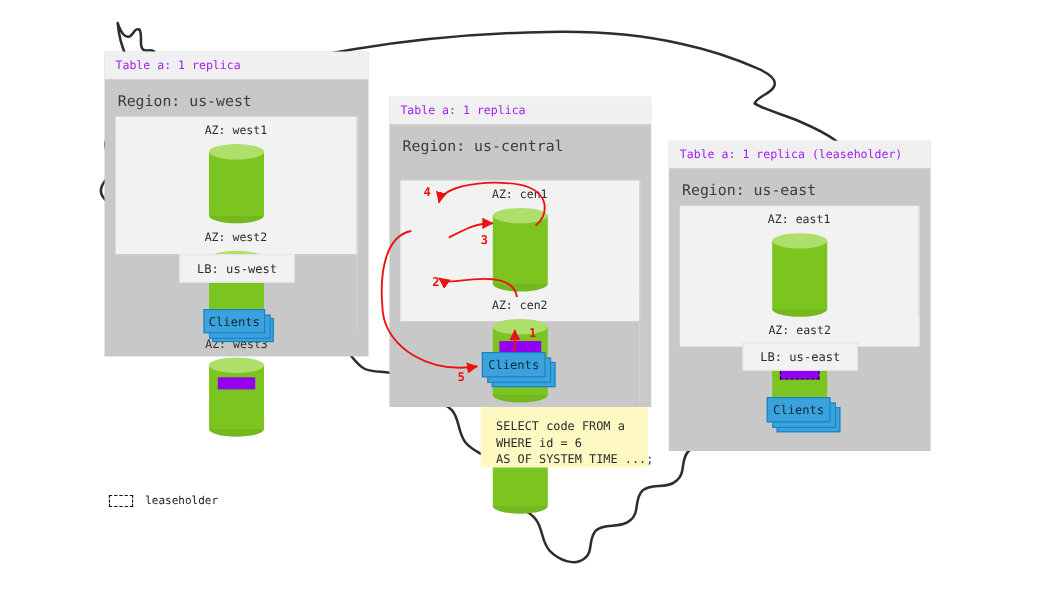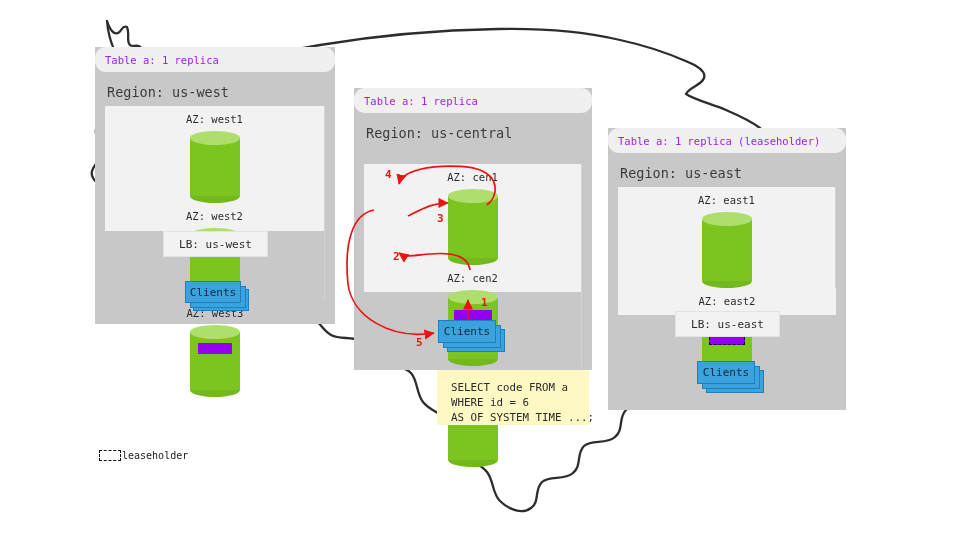--- a/index.html
+++ b/index.html
@@ -14,21 +14,20 @@
 
   
   .region{position:absolute;background:#c8c8c8;}
   .region-header{
     background:#f0f0f0;
     color:#a020f0;
     font-size:10.5px;
     padding:7px 10px 6px 10px;
     letter-spacing:0px;
     white-space:nowrap;
-    border-radius:11px;
   }
   .region-title{
     color:#3c3c3c;
     font-size:13.5px;
     padding:12px 0 6px 12px;
     white-space:nowrap;
     border-radius:6px;
   }
   .az-strip{
     background:#f2f2f2;
@@ -117,21 +116,21 @@
     font-size:10.8px;
     line-height:15px;
     padding:10px 12px 10px 14px;
     white-space:pre;
     box-sizing:border-box;
   }
 
   
   .legend{
     position:absolute;
-    display:flex;align-items:center;gap:1px;
+    display:flex;align-items:center;gap:11px;
   }
   .legend-swatch{
     width:22px;height:11px;
     background:#ffffff;
     border:1.5px dashed #111111;
     box-sizing:border-box;
   }
   .legend-text{font-size:10px;color:#1a1a1a;white-space:nowrap;}
 
   .arrows{position:absolute;left:0;top:0;width:960px;height:540px;pointer-events:none;}

